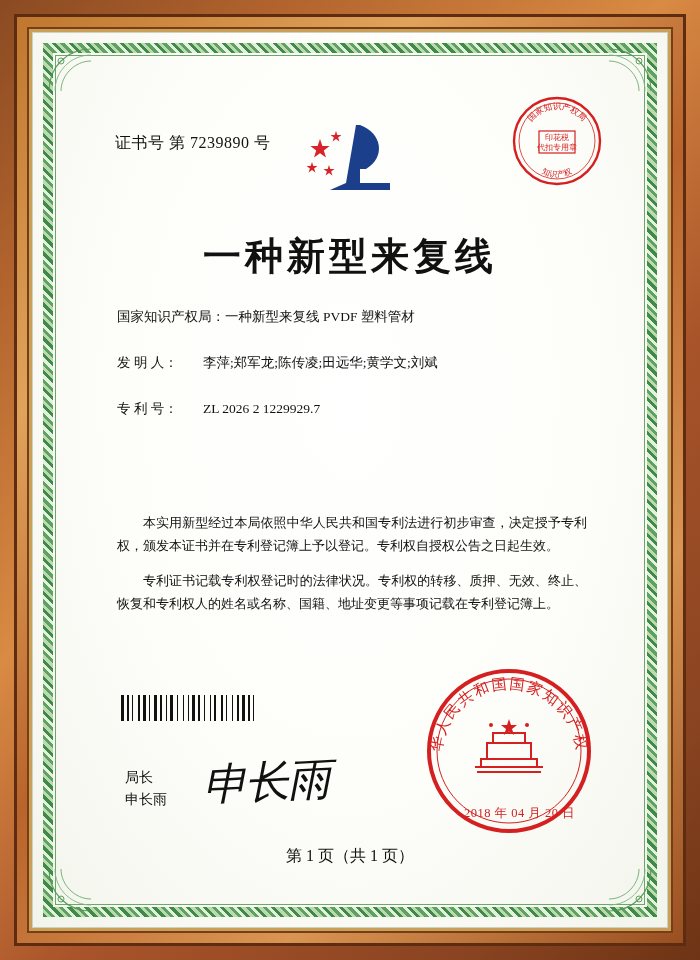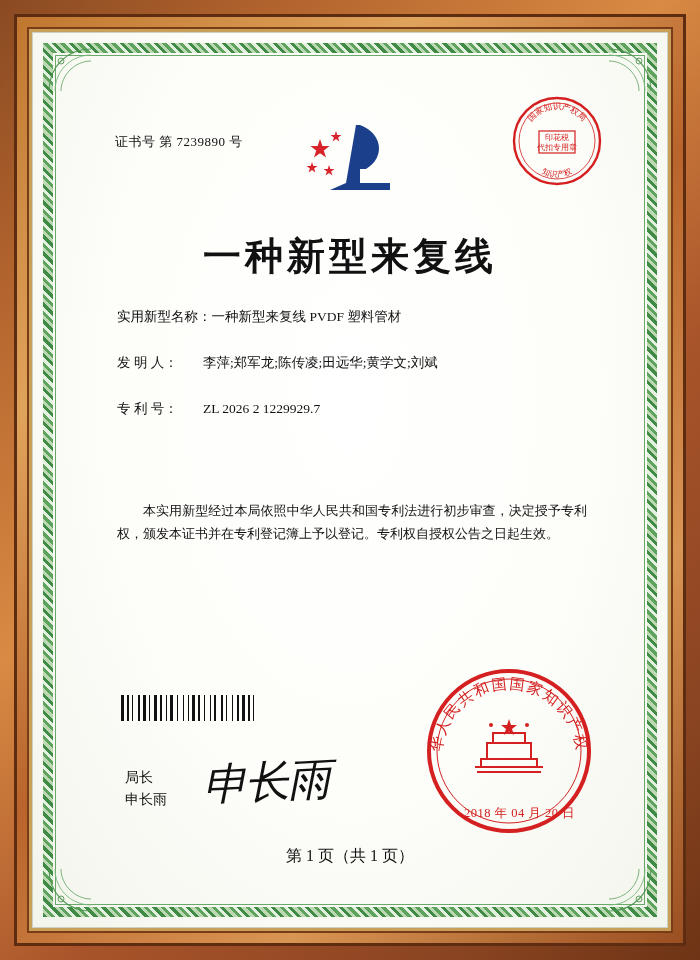--- a/index.html
+++ b/index.html
@@ -86,21 +86,21 @@
 
   
   .content {
     position: absolute;
     left: 40px; right: 40px; top: 34px; bottom: 34px;
   }
 
   .cert-no {
     position: absolute;
     left: 42px; top: 66px;
-    font-size: 13px;
+    font-size: 16px;
     color: #111;
     letter-spacing: .5px;
     text-align: right;
   }
 
   
   .logo {
     position: absolute;
     left: 50%; top: 50px;
     transform: translateX(-50%);
@@ -144,21 +144,21 @@
 
   .body-text {
     position: absolute;
     left: 44px; right: 40px; top: 432px;
     font-size: 13px;
     color: #111;
     line-height: 1.78;
     text-align: justify;
   }
   .body-text p {
-    margin: 0 0 3px 0;
+    margin: 12px 0 3px 0;
     text-indent: 26px;
   }
 
   
   .barcode {
     position: absolute;
     left: 48px; top: 628px;
     width: 182px; height: 26px;
   }
   .barcode span {
@@ -277,32 +277,33 @@
         <path id="arcBot" d="M 16 52 A 30 30 0 0 0 76 52" fill="none"></path>
         <text font-size="8" fill="#d42020" font-family="DejaVu Serif, serif">
           <textPath href="#arcBot" startOffset="50%" text-anchor="middle">知识产权</textPath>
         </text>
       </svg>
 
       <div class="main-title">一种新型来复线</div>
 
       <div class="fields">
         <div class="field-row">
-          <span class="field-label">实用新型名称：</span><span class="field-value">一种新型来复线 PVDF 塑料管材</span>
+          <span class="field-label">国家知识产权局：</span><span class="field-value">一种新型来复线 PVDF 塑料管材</span>
         </div>
         <div class="field-row">
           <span class="field-label">发 明 人：</span><span class="field-value">李萍;郑军龙;陈传凌;田远华;黄学文;刘斌</span>
         </div>
         <div class="field-row">
           <span class="field-label">专 利 号：</span><span class="field-value">ZL 2026 2 1229929.7</span>
         </div>
       </div>
 
       <div class="body-text">
         <p>本实用新型经过本局依照中华人民共和国专利法进行初步审查，决定授予专利权，颁发本证书并在专利登记簿上予以登记。专利权自授权公告之日起生效。</p>
+        <p>专利证书记载专利权登记时的法律状况。专利权的转移、质押、无效、终止、恢复和专利权人的姓名或名称、国籍、地址变更等事项记载在专利登记簿上。</p>
       </div>
 
       <div class="barcode"><span style="width: 3px;"></span><span style="width: 1px; background: transparent;"></span><span style="width: 2px;"></span><span style="width: 1px; background: transparent;"></span><span style="width: 1px;"></span><span style="width: 3px; background: transparent;"></span><span style="width: 2px;"></span><span style="width: 1px; background: transparent;"></span><span style="width: 3px;"></span><span style="width: 1px; background: transparent;"></span><span style="width: 1px;"></span><span style="width: 2px; background: transparent;"></span><span style="width: 3px;"></span><span style="width: 1px; background: transparent;"></span><span style="width: 2px;"></span><span style="width: 2px; background: transparent;"></span><span style="width: 1px;"></span><span style="width: 1px; background: transparent;"></span><span style="width: 3px;"></span><span style="width: 2px; background: transparent;"></span><span style="width: 1px;"></span><span style="width: 3px; background: transparent;"></span><span style="width: 1px;"></span><span style="width: 2px; background: transparent;"></span><span style="width: 1px;"></span><span style="width: 1px; background: transparent;"></span><span style="width: 3px;"></span><span style="width: 1px; background: transparent;"></span><span style="width: 2px;"></span><span style="width: 2px; background: transparent;"></span><span style="width: 1px;"></span><span style="width: 3px; background: transparent;"></span><span style="width: 1px;"></span><span style="width: 1px; background: transparent;"></span><span style="width: 2px;"></span><span style="width: 3px; background: transparent;"></span><span style="width: 2px;"></span><span style="width: 1px; background: transparent;"></span><span style="width: 1px;"></span><span style="width: 3px; background: transparent;"></span><span style="width: 1px;"></span><span style="width: 2px; background: transparent;"></span><span style="width: 2px;"></span><span style="width: 1px; background: transparent;"></span><span style="width: 3px;"></span><span style="width: 1px; background: transparent;"></span><span style="width: 2px;"></span><span style="width: 1px; background: transparent;"></span><span style="width: 1px;"></span><span style="width: 3px; background: transparent;"></span></div>
 
       <svg class="seal-big" viewBox="0 0 168 168">
         <circle cx="84" cy="84" r="80" fill="none" stroke="#d42020" stroke-width="4"></circle>
         <circle cx="84" cy="84" r="72" fill="none" stroke="#d42020" stroke-width="1"></circle>
         <path id="arcBig" d="M 16 90 A 68 68 0 1 1 152 90" fill="none"></path>
         <text font-size="15" fill="#d42020" font-family="DejaVu Serif, serif" letter-spacing="2">
           <textPath href="#arcBig" startOffset="50%" text-anchor="middle">中华人民共和国国家知识产权局</textPath>

